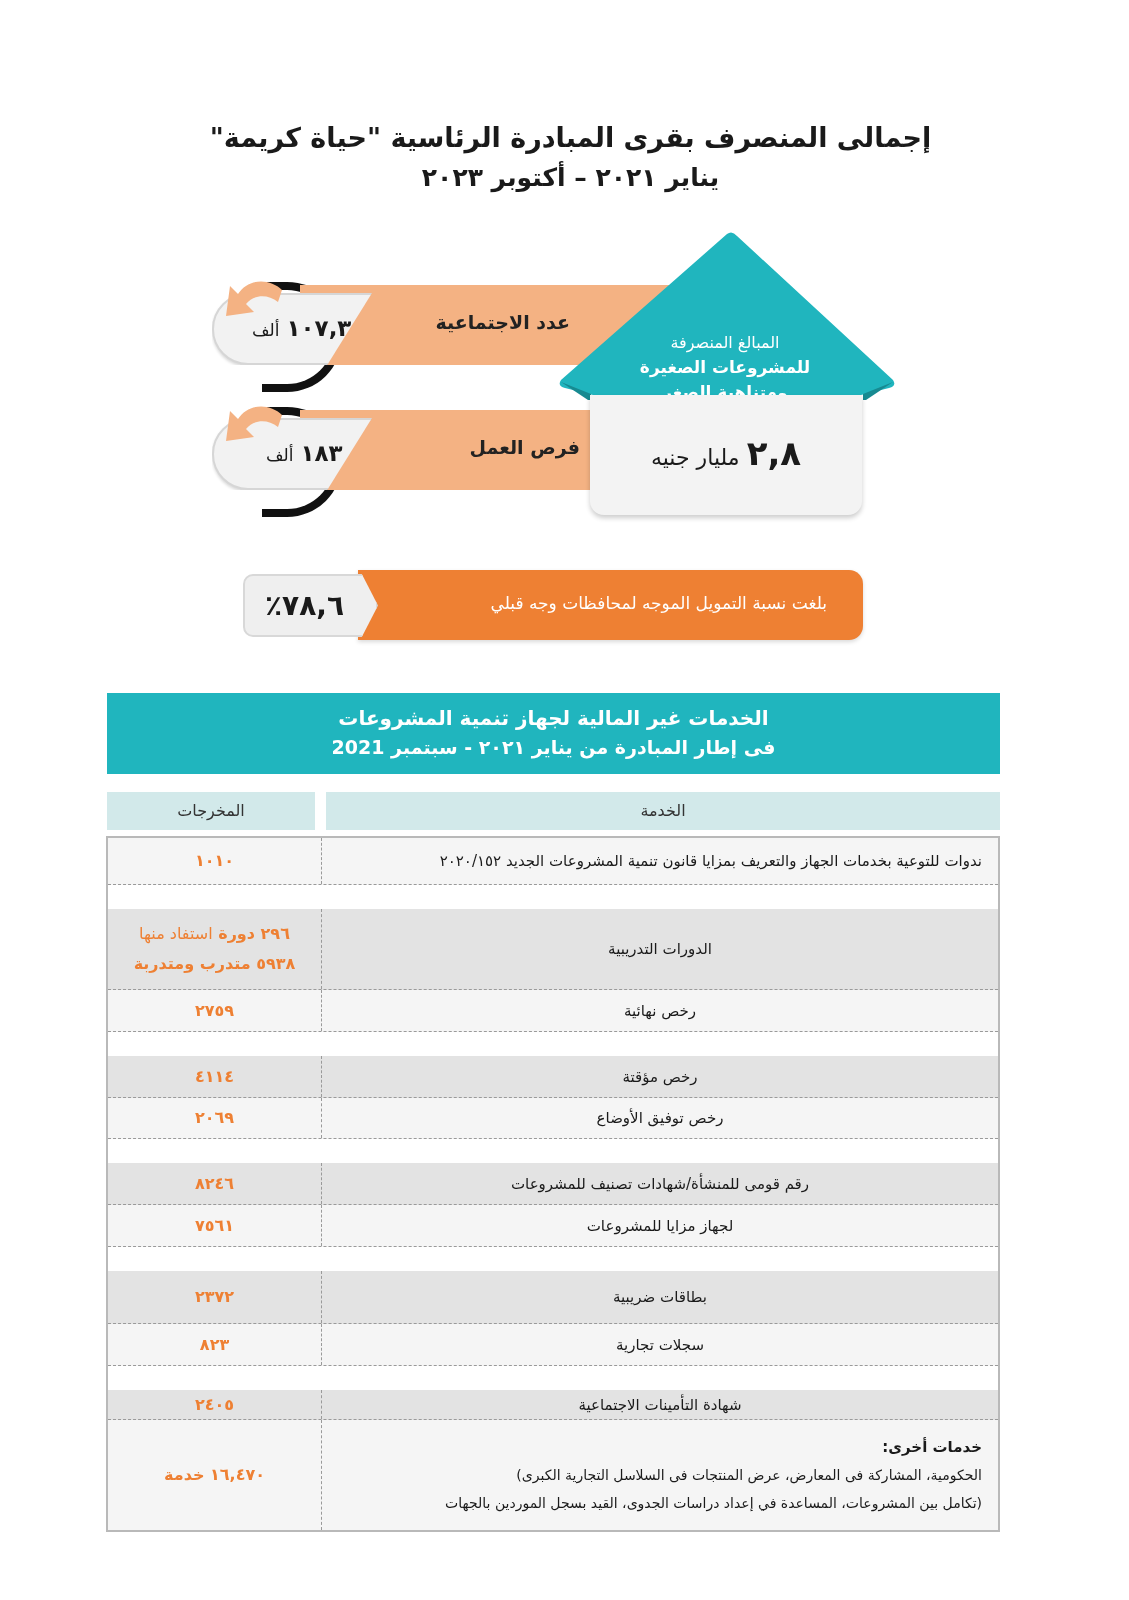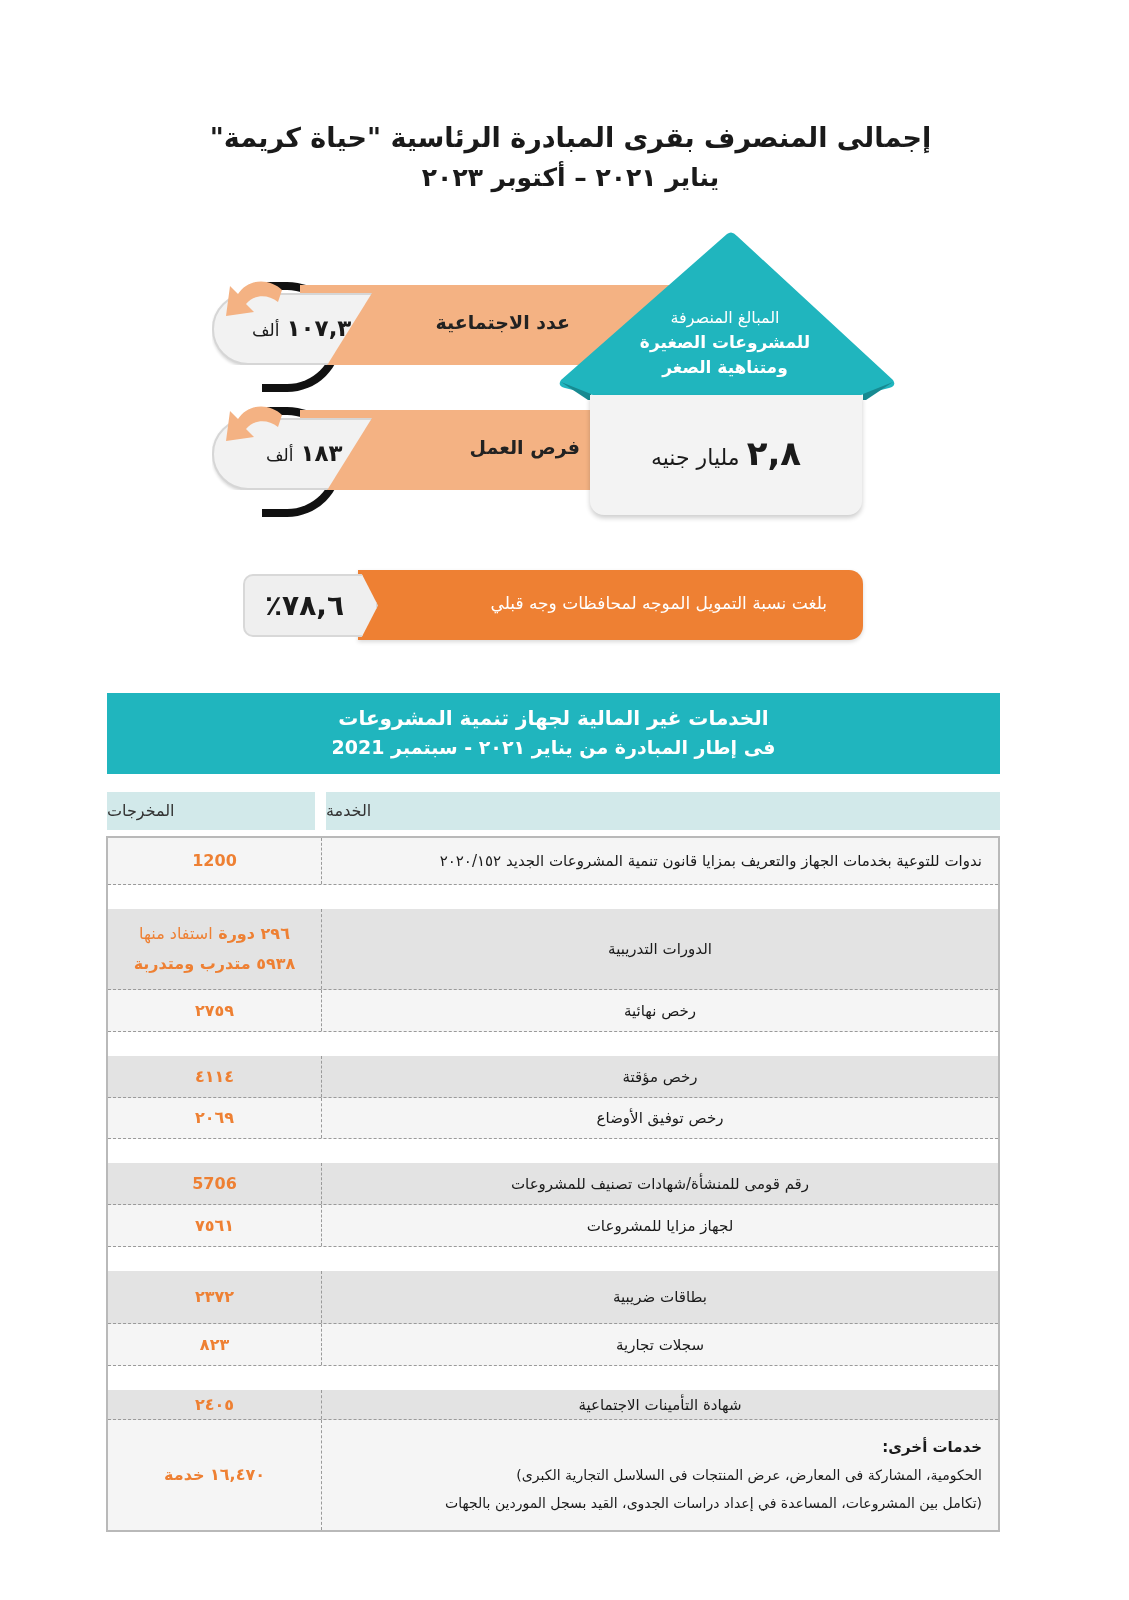--- a/index.html
+++ b/index.html
@@ -30,37 +30,37 @@
   .black-arc { position: absolute; width: 80px; height: 110px; border: 8px solid #111; border-left: none; border-radius: 0 60px 60px 0; }
   .arc-1 { left: 262px; top: 282px; }
   .arc-2 { left: 262px; top: 407px; }
   .arrow { position: absolute; width: 70px; height: 55px; }
   .arrow-1 { left: 220px; top: 276px; }
   .arrow-2 { left: 220px; top: 401px; }
 
   
   .house-roof { position: absolute; left: 557px; top: 230px; width: 340px; height: 170px; }
   .roof-text { position: absolute; left: 600px; top: 305px; width: 250px; text-align: center; direction: rtl; color: #fff; font-weight: bold; font-size: 17px; line-height: 25px; }
-  .roof-text .l1 { font-weight: normal; font-size: 16px; }
+  .roof-text .l1 { font-weight: normal; font-size: 16px; margin-top: 25px; }
   .house-body { position: absolute; left: 590px; top: 395px; width: 272px; height: 120px; background: #f3f3f3; border-radius: 0 0 14px 14px; box-shadow: 0 3px 5px rgba(0,0,0,0.2); }
   .house-val { position: absolute; top: 38px; width: 100%; text-align: center; direction: rtl; font-size: 22px; }
   .house-val b { font-size: 34px; font-weight: bold; }
 
   
   .pct-banner { position: absolute; left: 358px; top: 570px; width: 505px; height: 70px; background: #ee8033; border-radius: 0 14px 14px 0; box-shadow: 0 2px 4px rgba(0,0,0,0.15); }
   .pct-text { position: absolute; right: 36px; top: 23px; direction: rtl; color: #fff; font-size: 17px; white-space: nowrap; }
   .pct-box { position: absolute; left: 243px; top: 574px; width: 135px; height: 63px; background: #efefef; border: 2px solid #d8d8d8; border-radius: 10px 0 0 10px; clip-path: polygon(0 0, 88% 0, 100% 50%, 88% 100%, 0 100%); }
   .pct-val { position: absolute; left: 20px; top: 13px; font-size: 28px; font-weight: bold; direction: rtl; }
 
   
   .teal-header { position: absolute; left: 107px; top: 693px; width: 893px; height: 81px; background: #20b5be; text-align: center; direction: rtl; color: #fff; }
   .teal-header .h1 { font-size: 20px; font-weight: bold; margin-top: 10px; line-height: 30px; }
   .teal-header .h2 { font-size: 19px; font-weight: bold; line-height: 28px; }
 
-  .col-head { position: absolute; top: 792px; height: 38px; background: #d2e9ea; text-align: left; font-size: 16px; line-height: 38px; direction: rtl; color: #333; }
+  .col-head { position: absolute; top: 792px; height: 38px; background: #d2e9ea; text-align: center; font-size: 16px; line-height: 38px; direction: rtl; color: #333; }
   .col-head-out { left: 107px; width: 208px; }
   .col-head-svc { left: 326px; width: 674px; }
 
   .tbl { position: absolute; left: 106px; top: 836px; width: 894px; border: 2px solid #b9b9b9; }
   .row { display: flex; border-bottom: 1px dashed #9a9a9a; }
   .row:last-child { border-bottom: none; }
   .row.w { background: #f5f5f5; }
   .row.g { background: #e3e3e3; margin-top: 24px; }
   .cell-out { width: 214px; border-right: 1px dashed #9a9a9a; display: flex; align-items: center; justify-content: center; direction: rtl; color: #ee8033; font-weight: bold; font-size: 16px; text-align: center; line-height: 30px; }
   .cell-svc { flex: 1; display: flex; align-items: center; justify-content: center; direction: rtl; font-size: 15px; text-align: center; padding: 0 16px; }
@@ -121,21 +121,21 @@
 
 <div class="teal-header">
   <div class="h1">الخدمات غير المالية لجهاز تنمية المشروعات</div>
   <div class="h2">فى إطار المبادرة من يناير ٢٠٢١ - سبتمبر 2021</div>
 </div>
 <div class="col-head col-head-out">المخرجات</div>
 <div class="col-head col-head-svc">الخدمة</div>
 
 <div class="tbl">
   <div class="row w" style="height:47px">
-    <div class="cell-out">1200</div>
+    <div class="cell-out">١٠١٠</div>
     <div class="cell-svc" style="justify-content:flex-start">ندوات للتوعية بخدمات الجهاز والتعريف بمزايا قانون تنمية المشروعات الجديد ٢٠٢٠/١٥٢</div>
   </div>
   <div class="row g" style="height:81px">
     <div class="cell-out">
       <div>
         <div><span>٢٩٦ دورة</span> <span class="light">استفاد منها</span></div>
         <div>٥٩٣٨ متدرب ومتدربة</div>
       </div>
     </div>
     <div class="cell-svc">الدورات التدريبية</div>
@@ -146,21 +146,21 @@
   </div>
   <div class="row g" style="height:42px">
     <div class="cell-out">٤١١٤</div>
     <div class="cell-svc">رخص مؤقتة</div>
   </div>
   <div class="row w" style="height:41px">
     <div class="cell-out">٢٠٦٩</div>
     <div class="cell-svc">رخص توفيق الأوضاع</div>
   </div>
   <div class="row g" style="height:42px">
-    <div class="cell-out">5706</div>
+    <div class="cell-out">٨٢٤٦</div>
     <div class="cell-svc">رقم قومى للمنشأة/شهادات تصنيف للمشروعات</div>
   </div>
   <div class="row w" style="height:42px">
     <div class="cell-out">٧٥٦١</div>
     <div class="cell-svc">لجهاز مزايا للمشروعات</div>
   </div>
   <div class="row g" style="height:53px">
     <div class="cell-out">٢٣٧٢</div>
     <div class="cell-svc">بطاقات ضريبية</div>
   </div>

